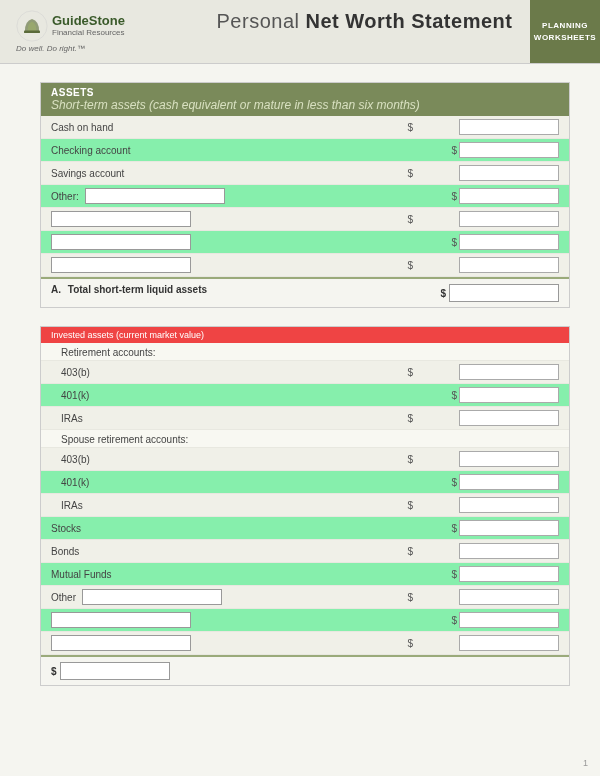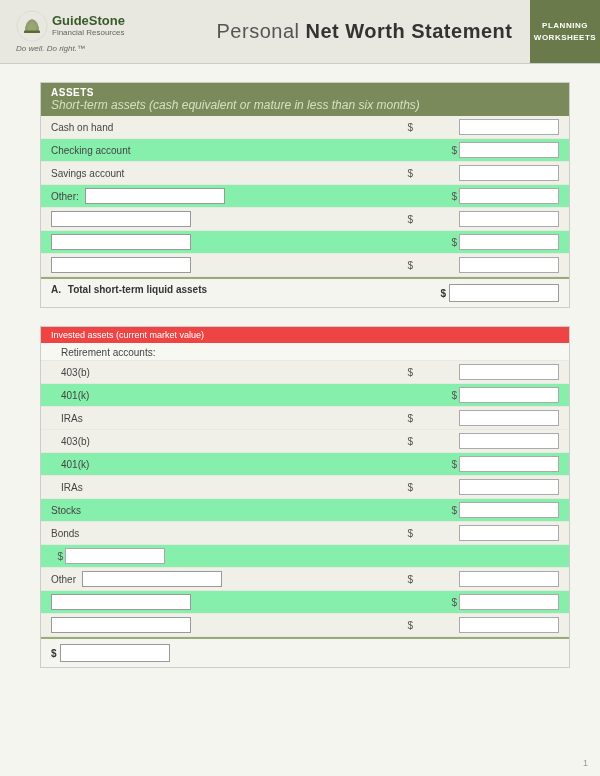--- a/index.html
+++ b/index.html
@@ -9,21 +9,20 @@
       font-size: 11px;
       color: #333;
       width: 600px;
       min-height: 776px;
     }
 
     
     .header {
       background: #e8e8e0;
       display: flex;
-      align-items: center;
       padding: 10px 16px;
       border-bottom: 1px solid #ccc;
       position: relative;
     }
     .logo-area {
       display: flex;
       flex-direction: column;
       align-items: flex-start;
       margin-right: 20px;
     }
@@ -336,20 +335,23 @@
       <div class="row-dollar">$</div>
       <input class="row-input" type="text" style="">
     </div>
 
     <div class="form-row shaded" style="padding-left:20px;">
       <div class="row-label">IRAs</div>
       <div class="row-dollar">$</div>
       <input class="row-input" type="text" style="">
     </div>
 
+    <div class="sub-label-row">
+      <span>Spouse retirement accounts:</span>
+    </div>
 
     <div class="form-row shaded" style="padding-left:20px;">
       <div class="row-label">403(b)</div>
       <div class="row-dollar">$</div>
       <input class="row-input" type="text" style="">
     </div>
 
     <div class="form-row white" style="padding-left:20px;">
       <div class="row-label">401(k)</div>
       <div class="row-dollar">$</div>
@@ -368,20 +370,21 @@
       <input class="row-input" type="text" style="">
     </div>
 
     <div class="form-row shaded">
       <div class="row-label">Bonds</div>
       <div class="row-dollar">$</div>
       <input class="row-input" type="text" style="">
     </div>
 
     <div class="form-row white">
+      <div class="row-label">Mutual Funds</div>
       <div class="row-dollar">$</div>
       <input class="row-input" type="text" style="">
     </div>
 
     <div class="form-row shaded">
       <div class="row-label" style="display:flex;align-items:center;gap:6px;">
         Other <input class="row-input-short" type="text" style="">
       </div>
       <div class="row-dollar">$</div>
       <input class="row-input" type="text" style="">

